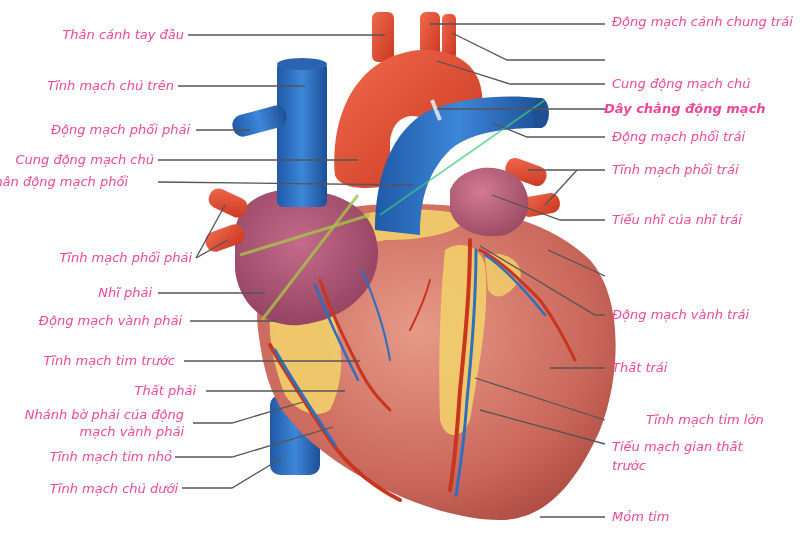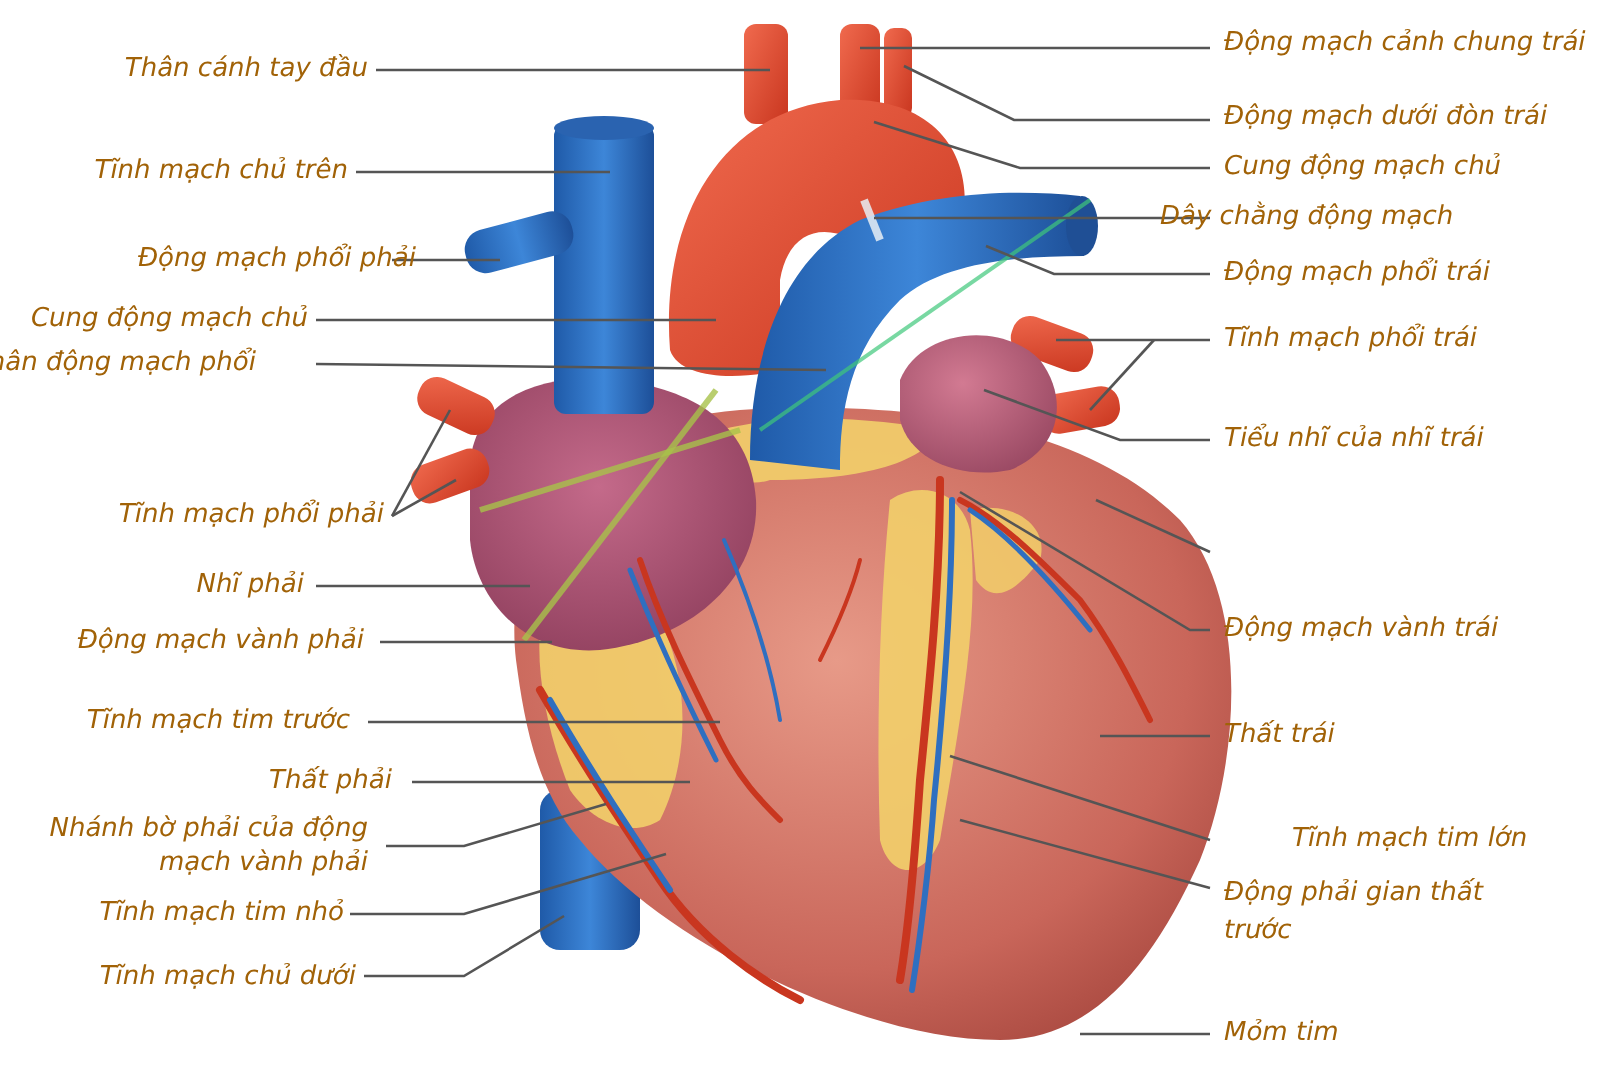--- a/index.html
+++ b/index.html
@@ -1,20 +1,20 @@
 <!DOCTYPE html>
 <html><head>
 <meta charset="utf-8">
 <style>
   html, body { margin:0; padding:0; background:#ffffff; }
   body { width:800px; height:537px; position:relative; overflow:hidden;
          font-family:"DejaVu Sans","Liberation Sans",sans-serif; }
   #stage { position:absolute; left:0; top:0; width:800px; height:537px; }
   svg#art { position:absolute; left:0; top:0; }
-  .lbl { position:absolute; font-style:italic; font-size:13px; color:#a16207;
+  .lbl { position:absolute; font-style:italic; font-size:13px; color:#ec4899;
          line-height:17px; white-space:nowrap; }
   .lbl.r { text-align:right; }
   .lbl.ml { white-space:normal; }
 </style>
 </head>
 <body>
 
 <div id="stage">
 
   <svg id="art" width="800" height="537" viewBox="0 0 800 537">
@@ -139,38 +139,37 @@
       <polyline points="480,246 595,315 605,315"></polyline>
       <line x1="550" y1="368" x2="605" y2="368"></line>
       <polyline points="475,378 605,420"></polyline>
       <polyline points="480,410 605,444"></polyline>
       <line x1="540" y1="517" x2="605" y2="517"></line>
     </g>
   </svg>
 
   <div class="lbl r" style="right:616px; top:26px;margin-left:16px;">Thân cánh tay đầu</div>
   <div class="lbl r" style="right:626px; top:77px;">Tĩnh mạch chủ trên</div>
-  <div class="lbl r" style="right:592px; top:121px;text-align:right;">Động mạch phổi phải</div>
+  <div class="lbl r" style="right:610px; top:121px;text-align:right;">Động mạch phổi phải</div>
   <div class="lbl r" style="right:646px; top:151px;">Cung động mạch chủ</div>
   <div class="lbl r" style="right:672px; top:173px;">Thân động mạch phổi</div>
   <div class="lbl r" style="right:608px; top:249px;">Tĩnh mạch phổi phải</div>
   <div class="lbl r" style="right:648px; top:284px;">Nhĩ phải</div>
   <div class="lbl r" style="right:618px; top:312px;">Động mạch vành phải</div>
   <div class="lbl r" style="right:625px; top:352px;">Tĩnh mạch tim trước</div>
   <div class="lbl r" style="right:604px; top:382px;">Thất phải</div>
   <div class="lbl r ml" style="right:616px; top:406px; width:160px;">Nhánh bờ phải của động mạch vành phải</div>
   <div class="lbl r" style="right:628px; top:448px;">Tĩnh mạch tim nhỏ</div>
   <div class="lbl r" style="right:622px; top:480px;">Tĩnh mạch chủ dưới</div>
 
   <div class="lbl" style="left:612px; top:13px;">Động mạch cảnh chung trái</div>
-  <div class="lbl" style="left:612px; top:50px;">Động mạch dưới đòn trái</div>
   <div class="lbl" style="left:612px; top:75px;">Cung động mạch chủ</div>
-  <div class="lbl" style="left:580px; top:100px;">Dây chằng động mạch</div>
+  <div class="lbl" style="left:604px; top:100px;font-weight:bold;">Dây chằng động mạch</div>
   <div class="lbl" style="left:612px; top:128px;">Động mạch phổi trái</div>
   <div class="lbl" style="left:612px; top:161px;">Tĩnh mạch phổi trái</div>
   <div class="lbl" style="left:612px; top:211px;">Tiểu nhĩ của nhĩ trái</div>
   <div class="lbl" style="left:612px; top:306px;">Động mạch vành trái</div>
   <div class="lbl" style="left:612px; top:359px;">Thất trái</div>
   <div class="lbl" style="left:612px; top:411px;margin-left:34px;">Tĩnh mạch tim lớn</div>
-  <div class="lbl ml" style="left:612px; top:437px; width:150px; line-height:19px;">Động phải gian thất trước</div>
+  <div class="lbl ml" style="left:612px; top:437px; width:150px; line-height:19px;">Tiểu mạch gian thất trước</div>
   <div class="lbl" style="left:612px; top:508px;">Mỏm tim</div>
 
 </div>
 
 </body></html>

